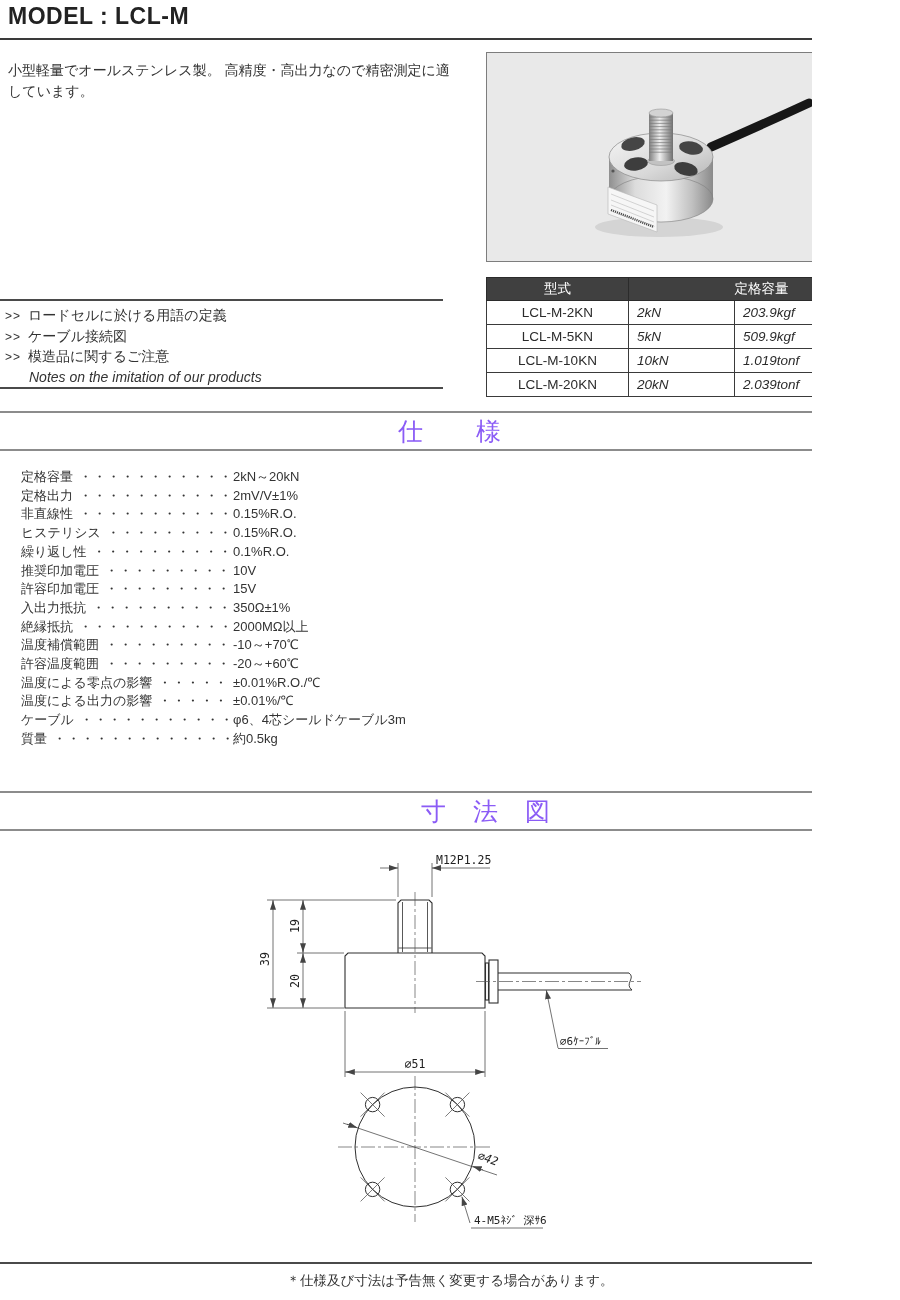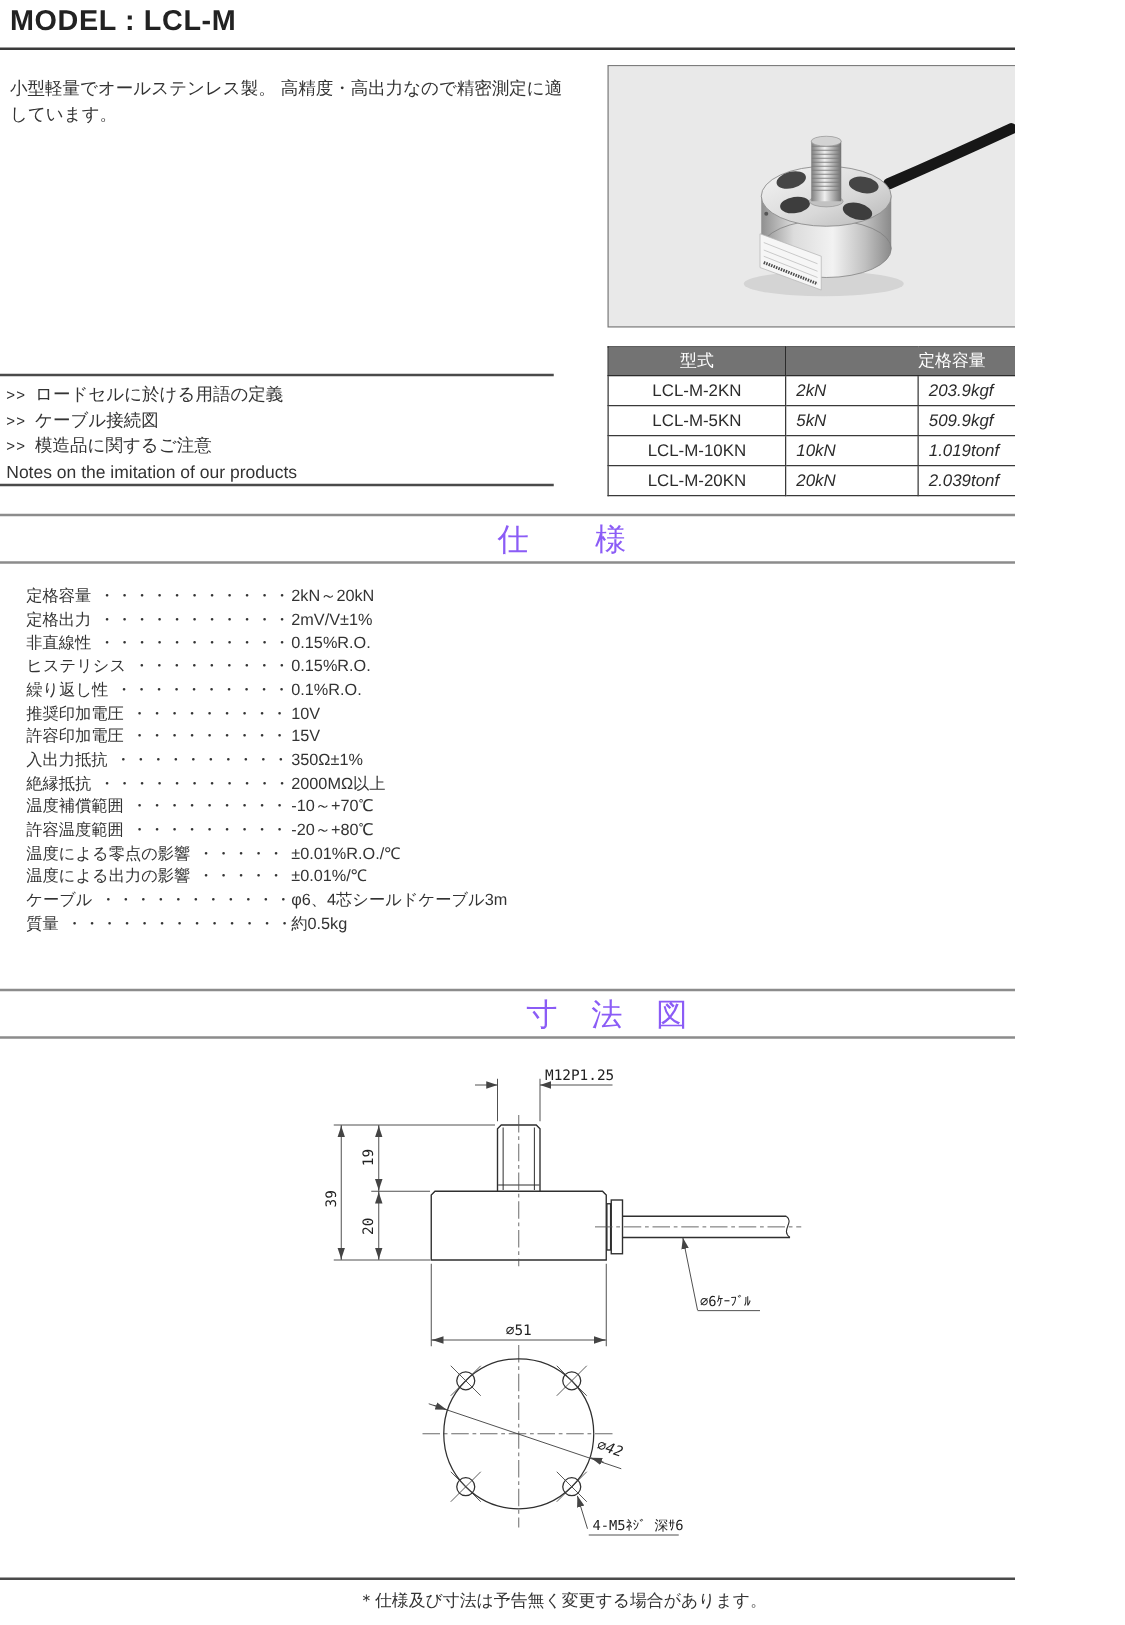--- a/index.html
+++ b/index.html
@@ -7,23 +7,23 @@
         font-family:"Liberation Sans",sans-serif;color:#333;}
   .title{position:absolute;left:8px;top:3px;font-size:23px;font-weight:bold;color:#222;letter-spacing:.5px;}
   .title-rule{position:absolute;left:0;top:38px;width:900px;height:2px;background:#3a3a3a;}
   .desc{position:absolute;left:8px;top:60px;width:448px;margin:0;font-size:14px;line-height:21px;color:#333;}
   .photo{position:absolute;left:486px;top:52px;width:406px;height:208px;border:1px solid #7d7d7d;background:#e9e9e9;}
   .links-rule{position:absolute;left:0;width:443px;height:2px;background:#4a4a4a;}
   .rule-a{top:299px;} .rule-b{top:387px;}
   .links{position:absolute;left:5px;top:306px;font-size:14px;line-height:19.5px;color:#333;}
   .link-row{cursor:pointer;}
   .chev{font-size:12px;letter-spacing:1px;margin-right:7px;color:#333;}
-  .link-sub{cursor:pointer;}
+  .link-sub{margin-left:24px;cursor:pointer;font-style:italic;}
   .ratings{position:absolute;left:486px;top:277px;width:408px;border-collapse:collapse;font-size:13.5px;color:#2b2b2b;table-layout:fixed;}
-  .ratings th{background:#737373;color:#fff;font-weight:normal;border:1px solid #2b2b2b;height:22px;padding:0;}
+  .ratings th{background:#404040;color:#fff;font-weight:normal;border:1px solid #2b2b2b;height:22px;padding:0;}
   .ratings td{border:1px solid #3a3a3a;height:21px;padding:1px 8px;background:#fff;}
   .td-model{text-align:center;}
   .td-num{text-align:left;font-style:italic;}
   .band{position:absolute;left:0;width:900px;height:36px;border-top:2px solid #8c8c8c;border-bottom:2px solid #8c8c8c;
         display:flex;align-items:center;justify-content:center;}
   .band1{top:411px;} .band2{top:791px;padding-left:36px;}
   .band-title{font-size:25px;color:#8b5cf6;letter-spacing:1px;font-family:Liberation Serif, serif;}
   .specs{position:absolute;left:21px;top:468px;font-size:13px;line-height:18.7px;color:#333;}
   .spec-row{display:flex;white-space:nowrap;}
   .ld{display:inline-block;width:212px;overflow:hidden;}
@@ -178,21 +178,21 @@
     <div class="spec-row">
         <span class="ld"><span>絶縁抵抗</span><span class="dots">・・・・・・・・・・・</span></span>
         <span class="val">2000MΩ以上</span>
       </div>
     <div class="spec-row">
         <span class="ld"><span>温度補償範囲</span><span class="dots">・・・・・・・・・</span></span>
         <span class="val">-10～+70℃</span>
       </div>
     <div class="spec-row">
         <span class="ld"><span>許容温度範囲</span><span class="dots">・・・・・・・・・</span></span>
-        <span class="val">-20～+80℃</span>
+        <span class="val">-20～+60℃</span>
       </div>
     <div class="spec-row">
         <span class="ld"><span>温度による零点の影響</span><span class="dots">・・・・・</span></span>
         <span class="val">±0.01%R.O./℃</span>
       </div>
     <div class="spec-row">
         <span class="ld"><span>温度による出力の影響</span><span class="dots">・・・・・</span></span>
         <span class="val">±0.01%/℃</span>
       </div>
     <div class="spec-row">

